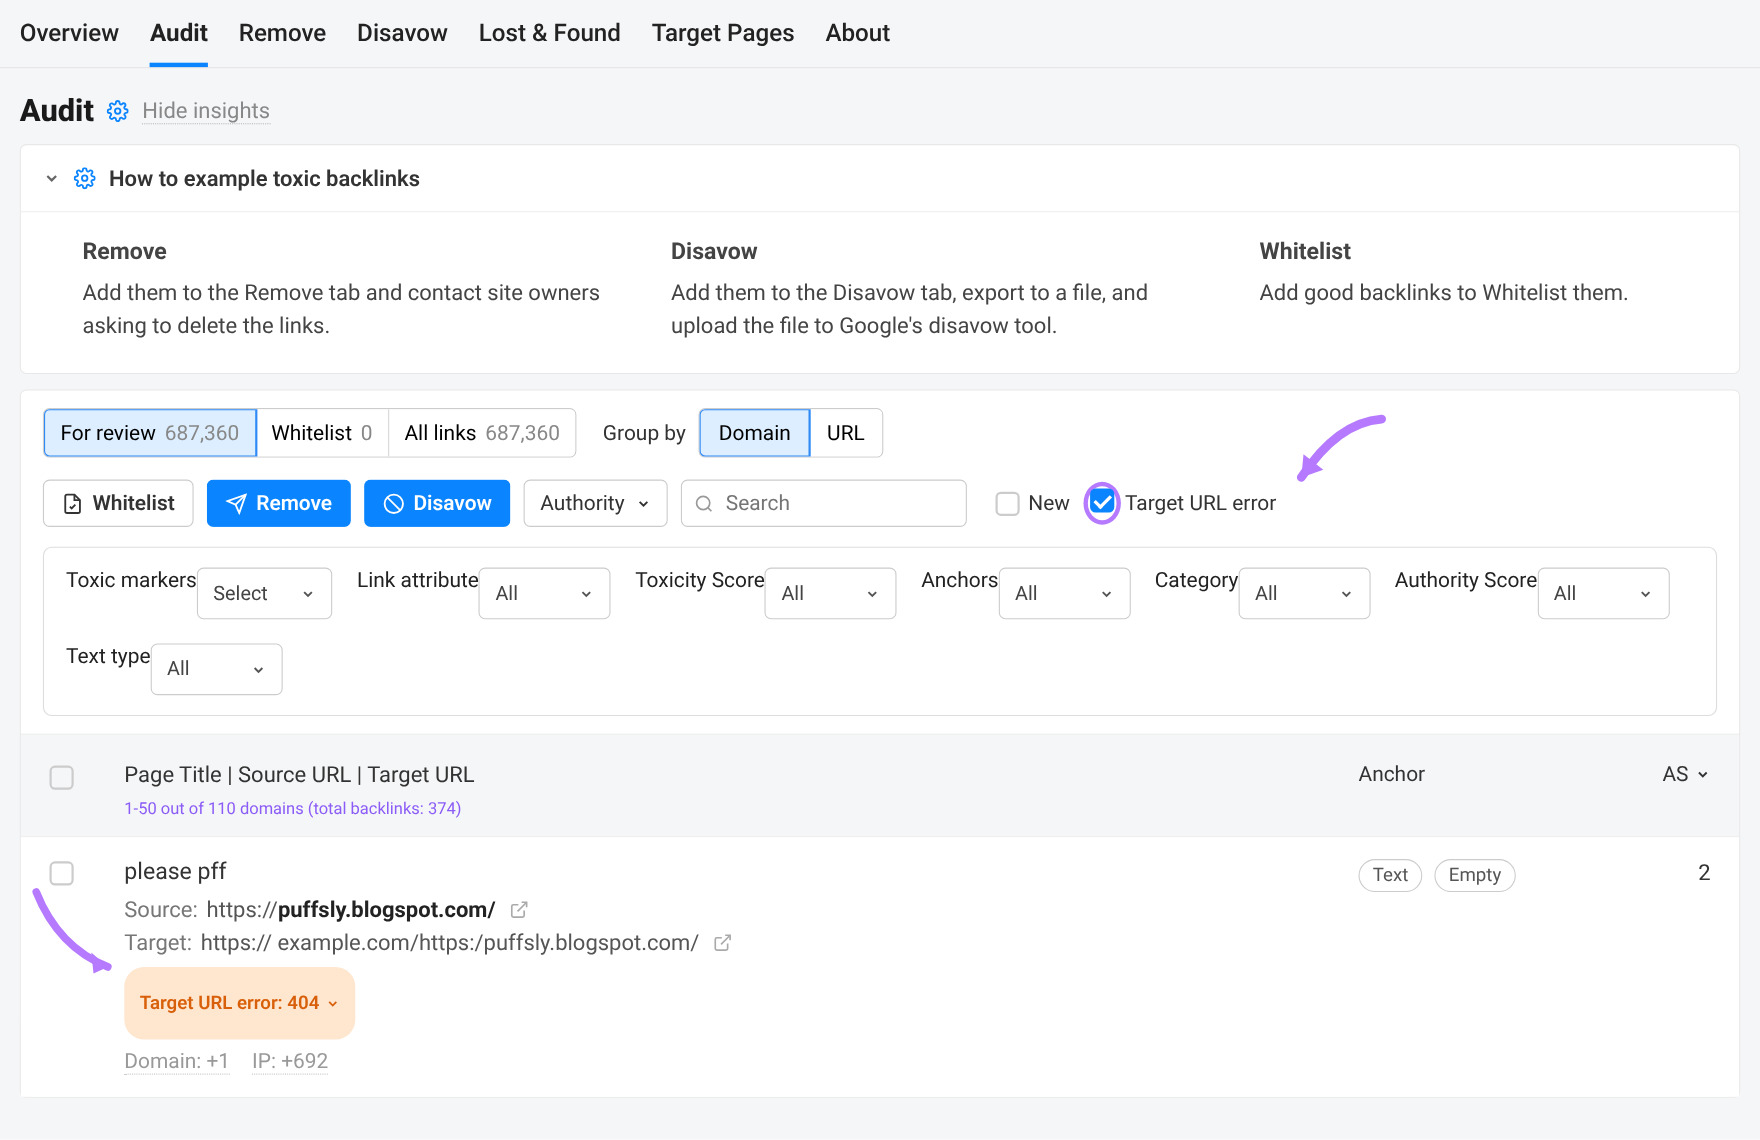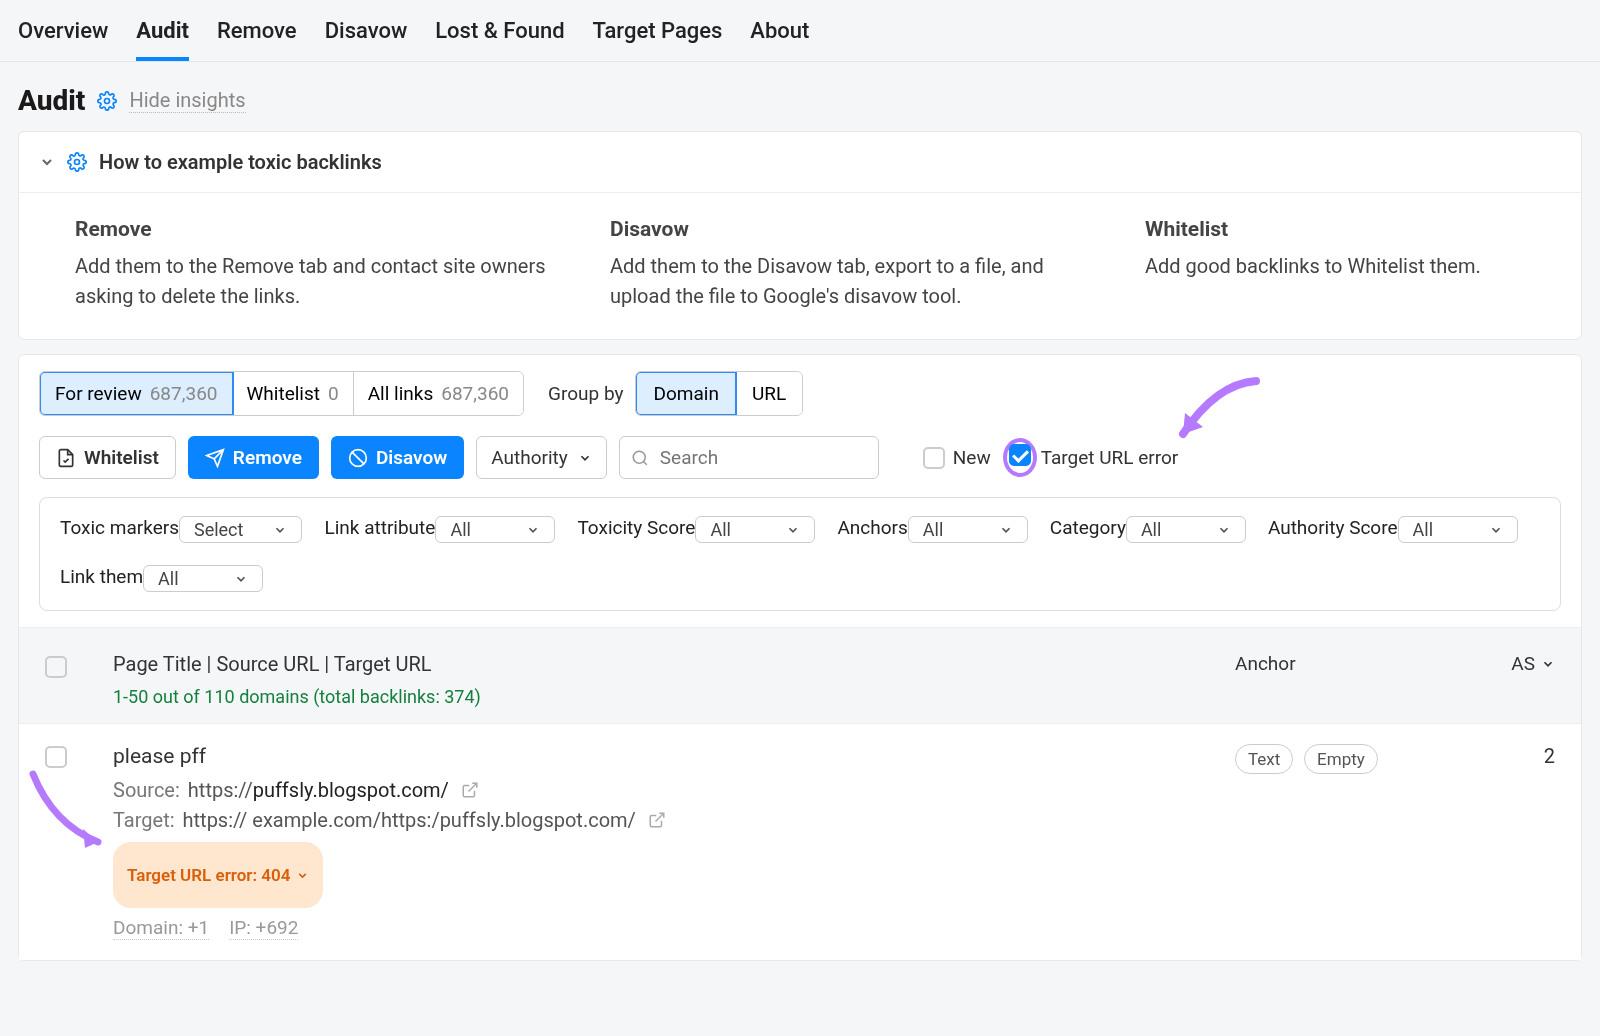--- a/index.html
+++ b/index.html
@@ -31,44 +31,44 @@
 .seg2 button:last-child{border-right:none}
 .seg2 button.active{background:#dceeff;border:2px solid #2f8af5;margin:-1px;border-radius:6px 0 0 6px;position:relative}
 .toolbar{display:flex;align-items:center;gap:12px;padding:12px 20px;flex-wrap:wrap}
 .btn{display:inline-flex;align-items:center;gap:8px;padding:9px 16px;border-radius:6px;font-size:19px;font-weight:600;cursor:pointer;border:1px solid transparent}
 .btn-outline{background:#fff;border-color:#ccc;color:#333}
 .btn-blue{background:#0a84ff;color:#fff}
 .sel-everywhere{background:#fff;border:1px solid #ccc;border-radius:6px;padding:9px 14px;font-size:19px;color:#333;display:inline-flex;align-items:center;gap:10px;cursor:pointer}
 .search-wrap{flex:1;min-width:220px;max-width:260px;position:relative}
 .search-wrap input{width:100%;border:1px solid #ccc;border-radius:6px;padding:9px 12px 9px 40px;font-size:19px;color:#333}
 .search-wrap .mag{position:absolute;left:12px;top:50%;transform:translateY(-50%);color:#999}
-.ck{display:inline-flex;align-items:center;gap:8px;margin-left:32px;font-size:19px;color:#333}
+.ck{display:inline-flex;align-items:center;gap:8px;margin-left:14px;font-size:19px;color:#333}
 .ckbox{width:22px;height:22px;border:2px solid #ccc;border-radius:5px;display:inline-block}
 .ckbox.checked{background:#0a84ff;border-color:#0a84ff;position:relative}
 .ckbox.checked:after{content:"";position:absolute;left:5px;top:1px;width:6px;height:12px;border:solid #fff;border-width:0 3px 3px 0;transform:rotate(45deg)}
 .ring{position:relative;display:inline-block;border-radius:50%;box-shadow:0 0 0 4px #b57aff;padding:2px}
 .adv{margin-left:auto;background:#f1f1f1;border:1px solid #ddd;color:#888;padding:9px 14px;border-radius:6px;font-size:19px;display:inline-flex;align-items:center;gap:10px}
 .filters-box{border:1px solid #ddd;border-radius:8px;margin:6px 20px 16px;padding:18px 20px;display:flex;gap:22px;flex-wrap:wrap}
 .fcol{display:flex;flex-direction:row;gap:0}
 .flabel{font-size:19px;color:#222}
-.fsel{border:1px solid #ccc;border-radius:6px;padding:2px 14px;font-size:18px;color:#444;display:inline-flex;align-items:center;gap:30px;min-width:120px;background:#fff;cursor:pointer}
+.fsel{border:1px solid #ccc;border-radius:6px;padding:12px 14px;font-size:18px;color:#444;display:inline-flex;align-items:center;gap:30px;min-width:120px;background:#fff;cursor:pointer}
 .fsel .car{margin-left:auto;color:#555}
 .tblhead{display:flex;align-items:flex-start;padding:24px 26px 16px;border-top:1px solid #eee;background:#f5f6f8}
 .ckhead{width:22px;height:22px;border:2px solid #ccc;border-radius:5px;margin-right:46px;margin-top:4px}
 .col-main{flex:1}
 .thline{font-size:20px;color:#333;margin-bottom:10px}
-.thsub{font-size:18px;color:#15803d}
+.thsub{font-size:15px;color:#8b5cf6}
 .col-anchor{width:220px;font-size:19px;color:#333}
 .col-as{width:100px;text-align:right;font-size:19px;color:#333;display:flex;align-items:center;gap:6px;justify-content:flex-end}
 .row{display:flex;align-items:flex-start;padding:20px 26px;background:#fff;border-top:1px solid #eee}
 .row .ckhead{margin-top:2px}
 .row .ttitle{font-size:21px;color:#333;margin-bottom:10px}
 .meta{font-size:20px;color:#555;margin-bottom:6px;display:flex;align-items:center;gap:8px}
 .meta .lbl{color:#777}
-.meta .bold{font-weight:400;color:#222}
+.meta .bold{font-weight:700;color:#222}
 .ext{color:#aaa;margin-left:4px}
 .badge-err{display:inline-flex;align-items:center;gap:6px;background:#ffe6cf;color:#d9600b;border-radius:18px;padding:23px 14px;font-size:17px;font-weight:600;margin:4px 0 8px}
 .dim{font-size:19px;color:#999;border-bottom:1px dotted #ccc;display:inline-block;margin-right:16px}
 .pill{border:1px solid #ccc;border-radius:16px;padding:4px 12px;font-size:17px;color:#555;display:inline-block;margin-right:6px}
 .arrow-svg{position:absolute;pointer-events:none}
 svg{display:block}
 .icon16{width:20px;height:20px}
 </style>
 </head>
 <body>
@@ -266,21 +266,21 @@
         <div class="fsel">
           <span>All</span>
           <span class="car">
             <svg width="14" height="14" viewBox="0 0 24 24" fill="none" stroke="currentColor" stroke-width="3">
               <polyline points="6 9 12 15 18 9"></polyline>
             </svg>
           </span>
         </div>
       </div>
     <div class="fcol">
-        <div class="flabel">Link them</div>
+        <div class="flabel">Text type</div>
         <div class="fsel">
           <span>All</span>
           <span class="car">
             <svg width="14" height="14" viewBox="0 0 24 24" fill="none" stroke="currentColor" stroke-width="3">
               <polyline points="6 9 12 15 18 9"></polyline>
             </svg>
           </span>
         </div>
       </div>
   </div>

